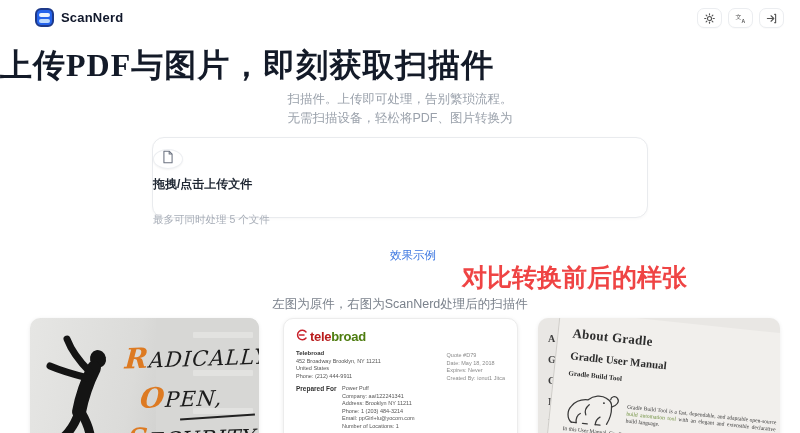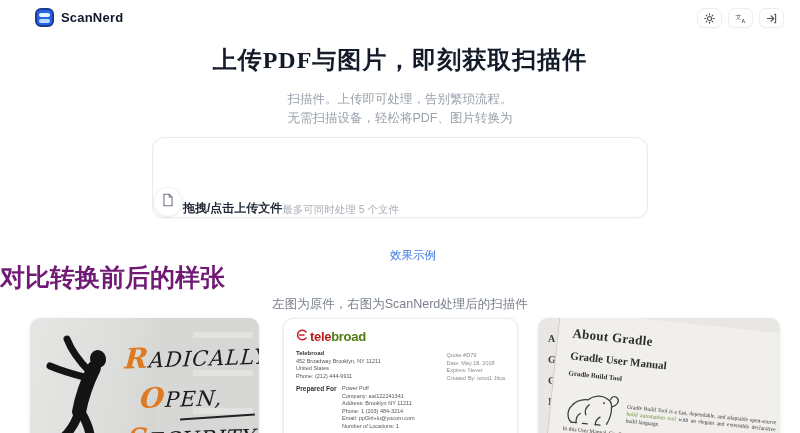--- a/index.html
+++ b/index.html
@@ -16,43 +16,43 @@
   .logo-bar { width:11px; height:4px; border-radius:2px; background:#eaf2ff; }
   .logo-bar.b2 { background:#bfdbfe; }
   .brand-name { font-size:13px; font-weight:bold; color:#10172a; letter-spacing:.2px; }
   .hdr-actions { position:absolute; right:16px; top:8px; display:flex; gap:6px; }
   .icon-btn { width:25px; height:20px; background:#fff; border:1px solid #ebedf0;
     border-radius:7px; display:flex; align-items:center; justify-content:center;
     box-shadow:0 1px 1px rgba(0,0,0,.02); cursor:pointer; }
   .icon-btn svg { display:block; }
 
   
-  .hero-title { position:absolute; top:44px; left:0; width:800px; text-align:center;
-    font-family:"Liberation Serif", serif; font-weight:bold; font-size:24px;
+  .hero-title { position:absolute; top:44px; left:0; width:800px; text-align:left;
+    font-family:"Liberation Serif", serif; font-weight:bold; font-size:32px;
     color:#131a28; letter-spacing:1px; }
   .hero-sub { position:absolute; top:90px; left:0; width:800px; text-align:center;
     font-size:12.5px; line-height:19px; color:#9aa1ab; }
 
   
   .upload-card { position:absolute; left:152px; top:137px; width:496px; height:81px;
     background:#fff; border:1px solid #e9ebee; border-radius:12px;
     box-shadow:0 1px 3px rgba(0,0,0,.03); cursor:pointer; }
   .upload-inner { position:absolute; left:0; top:0; width:100%; height:100%;
-    display:flex; flex-direction:row; align-items:flex-end; padding-top:11px; }
+    display:flex; flex-direction:column; align-items:flex-start; padding-top:11px; }
   .upload-circle { width:30px; height:30px; border-radius:50%; background:#fff;
     border:1px solid #edeff2; box-shadow:0 1px 2px rgba(0,0,0,.05);
     display:flex; align-items:center; justify-content:center; }
   .upload-label { margin-top:7px; font-size:12px; font-weight:bold; color:#1f2733; }
   .upload-hint { margin-top:20px; font-size:10.5px; color:#a8aeb8; }
 
   
   .ex-badge { position:absolute; top:248px; left:0; width:800px; text-align:center;
     font-size:11.5px; color:#3b76e0; cursor:pointer;padding-left:26px; }
-  .ex-title { position:absolute; top:261px; left:0; width:687px; text-align:left;
-    font-family:"Liberation Serif", serif; font-weight:bold; font-size:25px; color:#701a75; }
+  .ex-title { position:absolute; top:261px; left:0; width:687px; text-align:right;
+    font-family:"Liberation Serif", serif; font-weight:bold; font-size:25px; color:#ef4444; }
   .ex-sub { position:absolute; top:296px; left:0; width:800px; text-align:center;
     font-size:12.5px; color:#7b828c; }
 
   
   .card { position:absolute; top:318px; height:130px; border-radius:10px; overflow:hidden;
     box-shadow:0 1px 4px rgba(0,0,0,.08); }
 
   
   .card-poster { left:30px; width:229px; background:linear-gradient(100deg,#e6e6e4 0%,#dbdbd9 45%,#d2d2d0 60%,#d6d6d4 100%); }
   .poster-right { position:absolute; left:55%; top:0; width:45%; height:100%;

